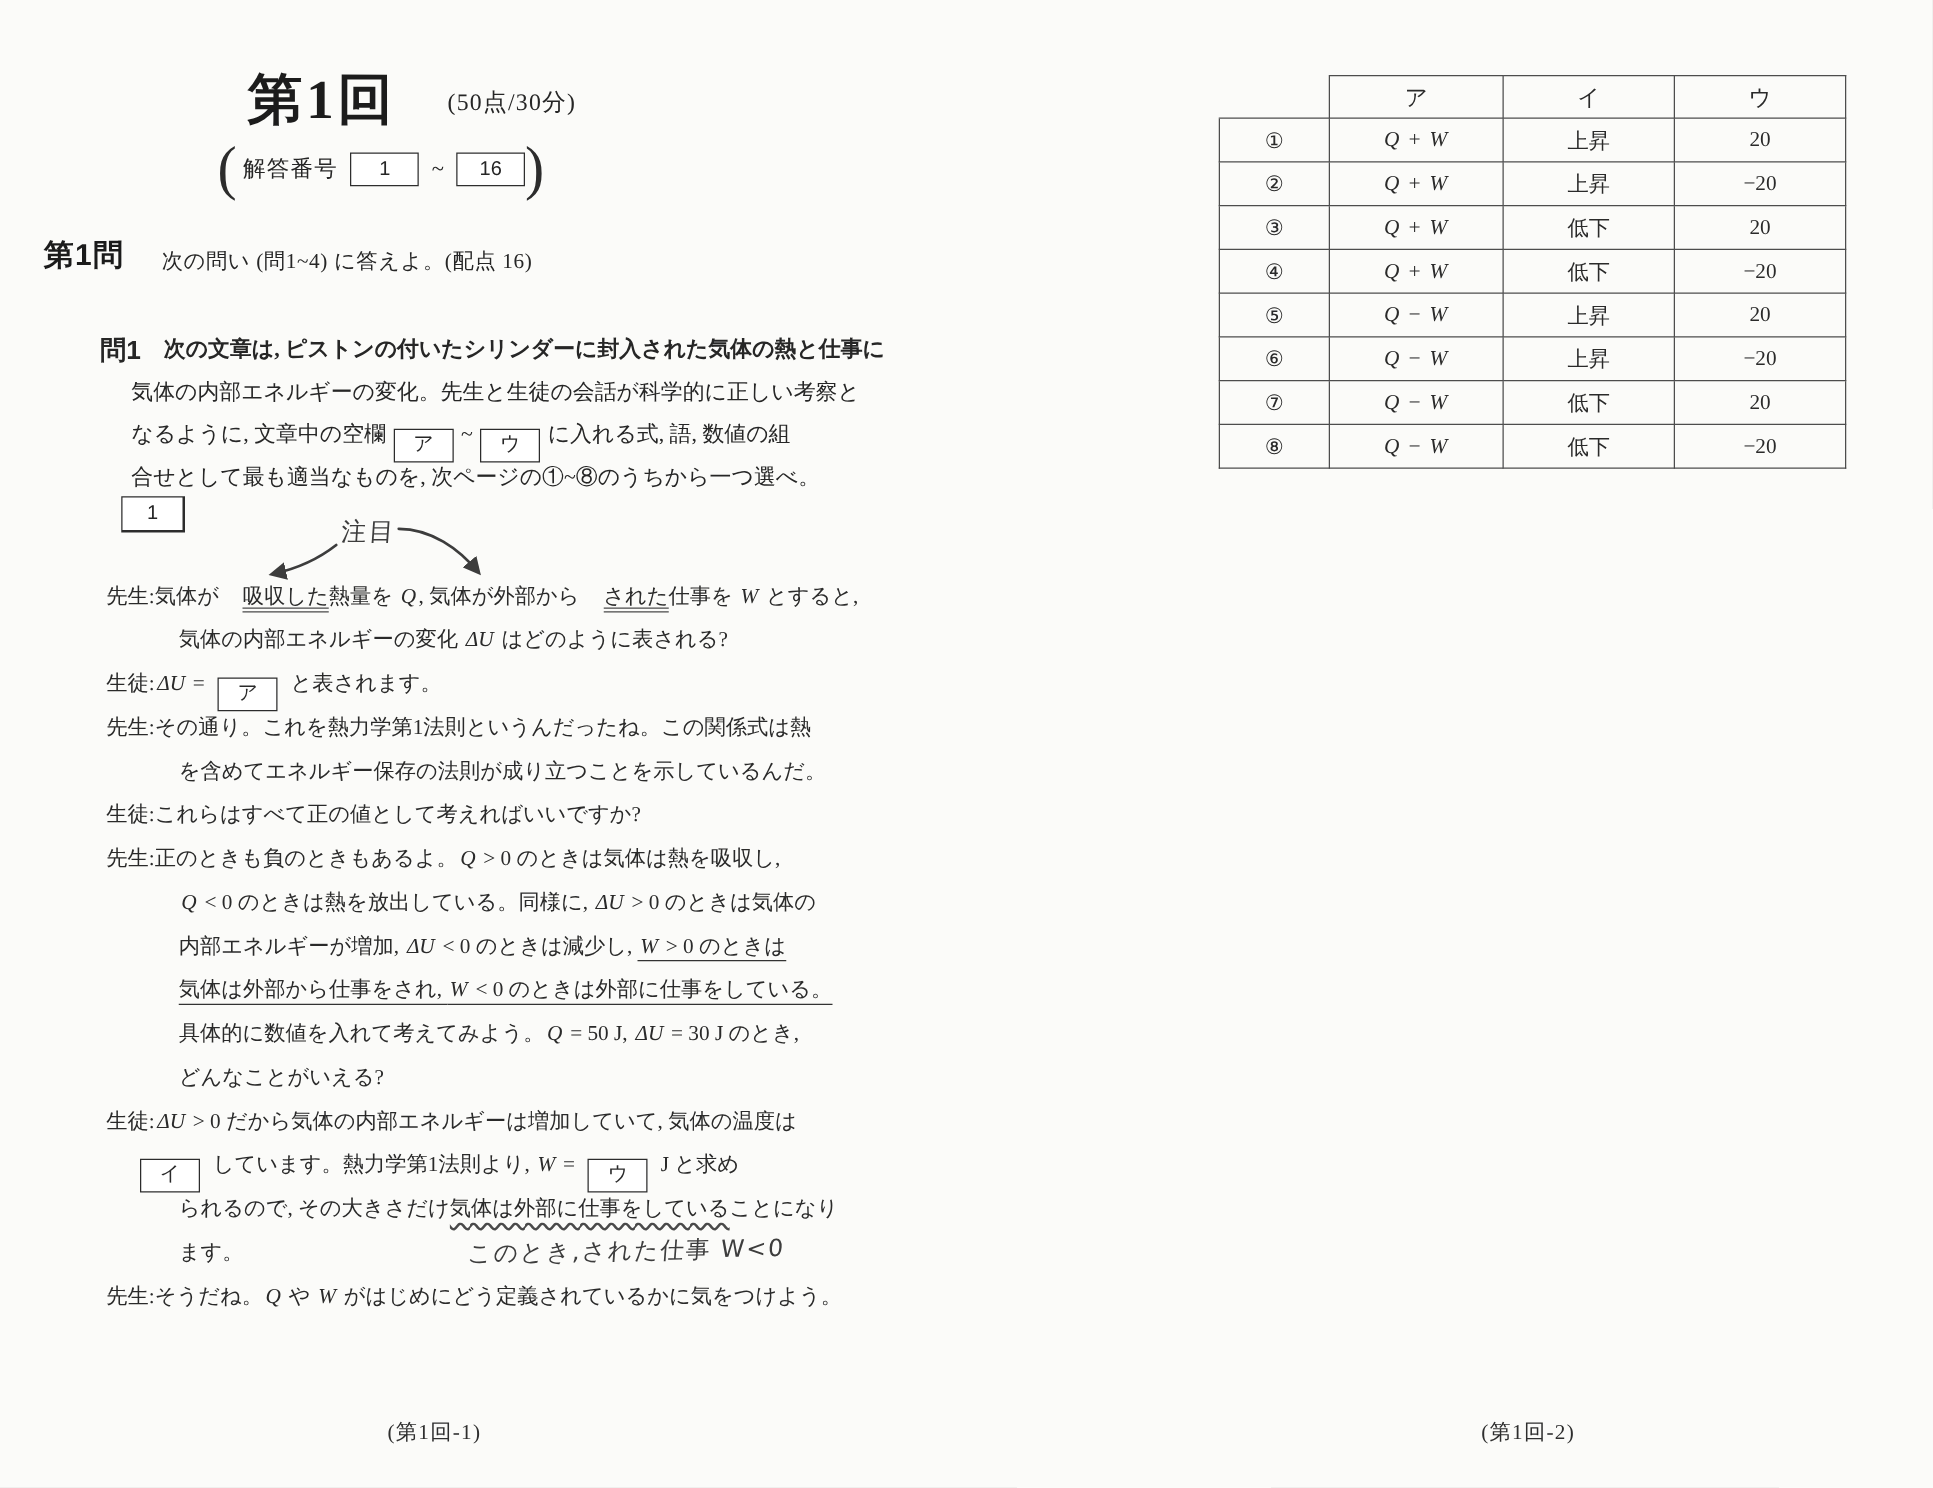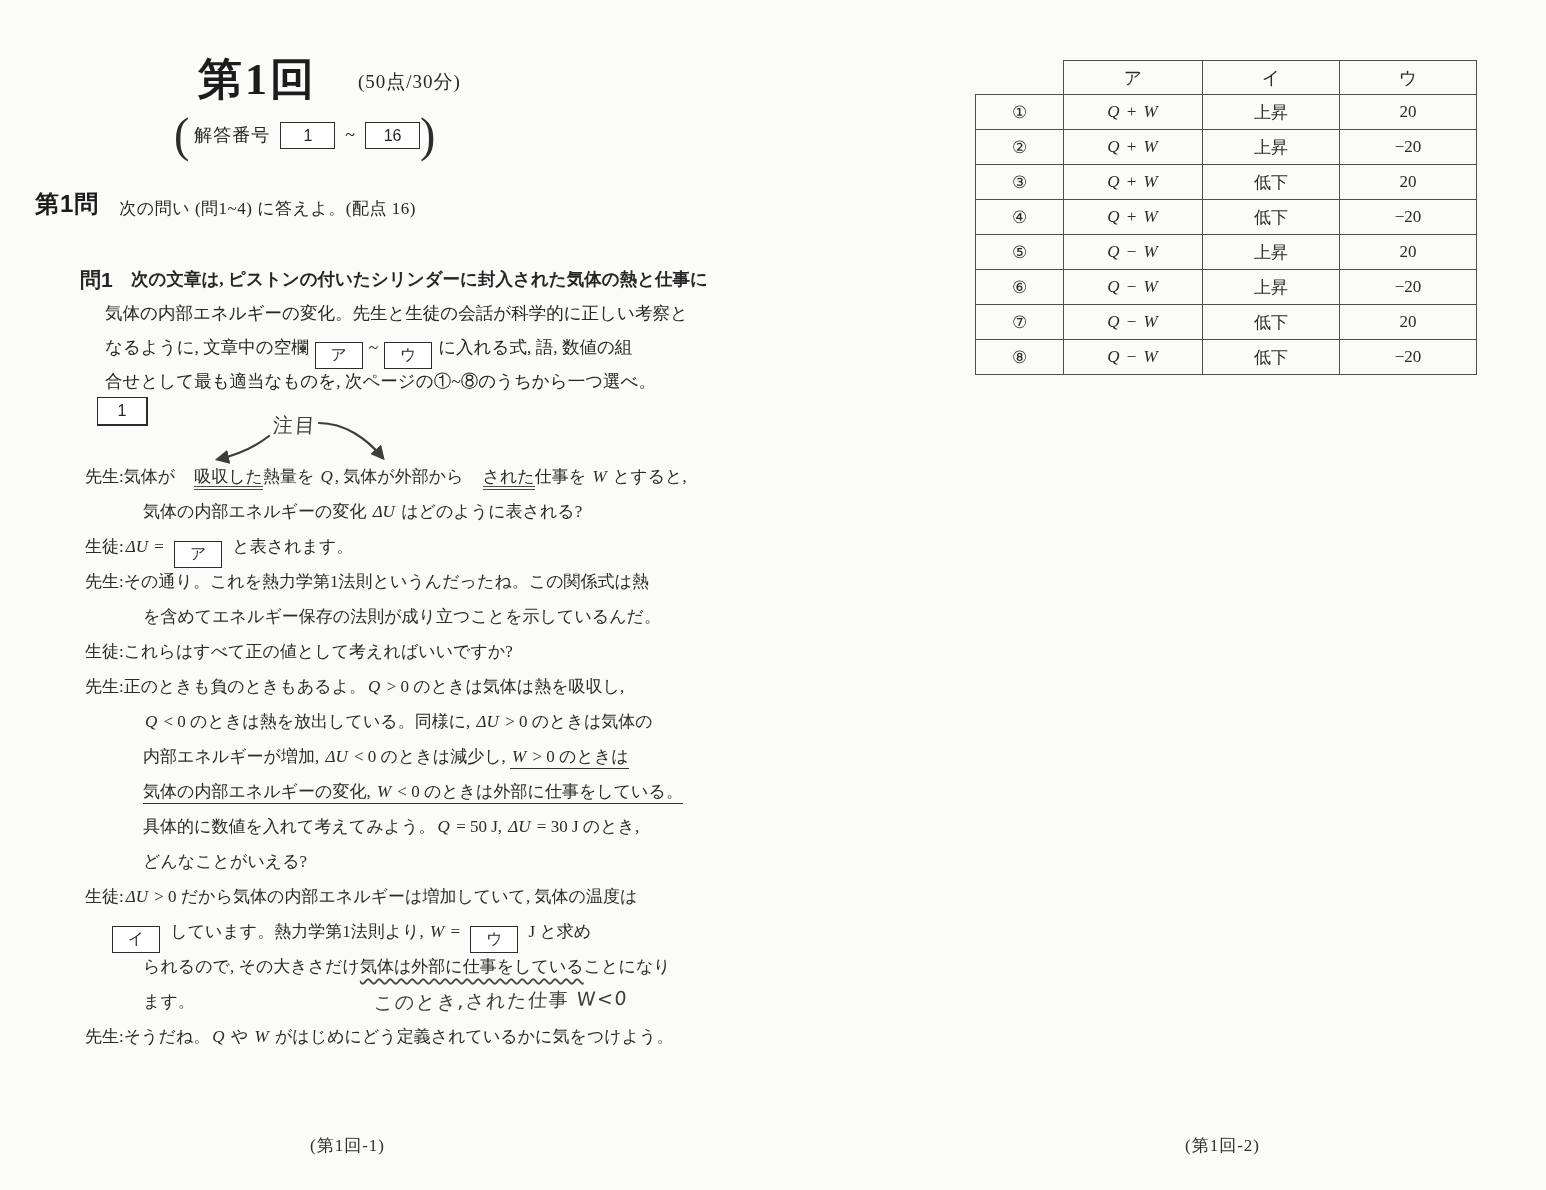--- a/index.html
+++ b/index.html
@@ -20,21 +20,21 @@
   .paren { font-size:46px; font-weight:400; line-height:40px; transform:scaleY(1.05); color:#2c2c2c; }
   .ans-label { font-size:18px; margin:0 10px 0 5px; letter-spacing:1px; }
   .slot { display:inline-block; width:53px; height:25px; line-height:25px; border:1.7px solid #2e2e2e;
           text-align:center; font-family:"Liberation Sans","DejaVu Sans",sans-serif; font-size:16px; background:#fff; }
   .tilde { font-size:18px; margin:0 10px; }
 
   
   .section-head { position:absolute; left:35px; top:188px; display:flex; align-items:flex-end; }
   .section-label { font-family:"Liberation Sans","DejaVu Sans",sans-serif; font-weight:bold;
                    font-size:24px; color:#1b1b1b; letter-spacing:1px; }
-  .section-text { font-size:17px; margin-left:20px; letter-spacing:0.5px; }
+  .section-text { font-size:17px; margin-left:30px; letter-spacing:0.5px; }
 
   
   .q1-label { position:absolute; left:80px; top:266px; font-family:"Liberation Sans","DejaVu Sans",sans-serif;
               font-weight:bold; font-size:21px; }
   .q1-para { position:absolute; left:105px; top:262px; width:640px; font-size:17.5px; line-height:34px; }
   .pline { white-space:nowrap; height:34px; }
   .pline.first { text-indent:26px;font-weight:bold; }
 
   
   .ibox { display:inline-block; min-width:46px; height:25px; line-height:24px; border:1.7px solid #2c2c2c;
@@ -132,21 +132,21 @@
   <div class="dialogue">
     <div class="dline"><span>先生:気体が</span><span class="s-hu">吸収した</span><span>熱量を </span><span class="s-v">Q</span><span>, 気体が外部から</span><span class="s-hu">された</span><span>仕事を </span><span class="s-v">W</span><span> とすると,</span></div>
     <div class="dline ind"><span>気体の内部エネルギーの変化 </span><span class="s-v">ΔU</span><span> はどのように表される?</span></div>
     <div class="dline"><span>生徒:</span><span class="s-v">ΔU</span><span> = </span><span class="ibox">ア</span><span> と表されます。</span></div>
     <div class="dline"><span>先生:その通り。これを熱力学第1法則というんだったね。この関係式は熱</span></div>
     <div class="dline ind"><span>を含めてエネルギー保存の法則が成り立つことを示しているんだ。</span></div>
     <div class="dline"><span>生徒:これらはすべて正の値として考えればいいですか?</span></div>
     <div class="dline"><span>先生:正のときも負のときもあるよ。</span><span class="s-v">Q</span><span> &gt; 0 のときは気体は熱を吸収し,</span></div>
     <div class="dline ind"><span class="s-v">Q</span><span> &lt; 0 のときは熱を放出している。同様に, </span><span class="s-v">ΔU</span><span> &gt; 0 のときは気体の</span></div>
     <div class="dline ind"><span>内部エネルギーが増加, </span><span class="s-v">ΔU</span><span> &lt; 0 のときは減少し, </span><span class="s-puv">W</span><span class="s-pu"> &gt; 0 のときは</span></div>
-    <div class="dline ind"><span class="s-pu">気体の内部エネルギーの変化, </span><span class="s-puv">W</span><span class="s-pu"> &lt; 0 のときは外部に仕事をしている。</span></div>
+    <div class="dline ind"><span class="s-pu">気体は外部から仕事をされ, </span><span class="s-puv">W</span><span class="s-pu"> &lt; 0 のときは外部に仕事をしている。</span></div>
     <div class="dline ind"><span>具体的に数値を入れて考えてみよう。</span><span class="s-v">Q</span><span> = 50 J, </span><span class="s-v">ΔU</span><span> = 30 J のとき,</span></div>
     <div class="dline ind"><span>どんなことがいえる?</span></div>
     <div class="dline"><span>生徒:</span><span class="s-v">ΔU</span><span> &gt; 0 だから気体の内部エネルギーは増加していて, 気体の温度は</span></div>
     <div class="dline ind2"><span class="ibox">イ</span><span> しています。熱力学第1法則より, </span><span class="s-v">W</span><span> = </span><span class="ibox">ウ</span><span> J と求め</span></div>
     <div class="dline ind"><span>られるので, その大きさだけ</span><span class="s-wavy">気体は外部に仕事をしている</span><span>ことになり</span></div>
     <div class="dline ind"><span>ます。</span></div>
     <div class="dline"><span>先生:そうだね。</span><span class="s-v">Q</span><span> や </span><span class="s-v">W</span><span> がはじめにどう定義されているかに気をつけよう。</span></div>
   </div>
 
   <div class="hw-note hand">このとき,された仕事 W&lt;0</div>

